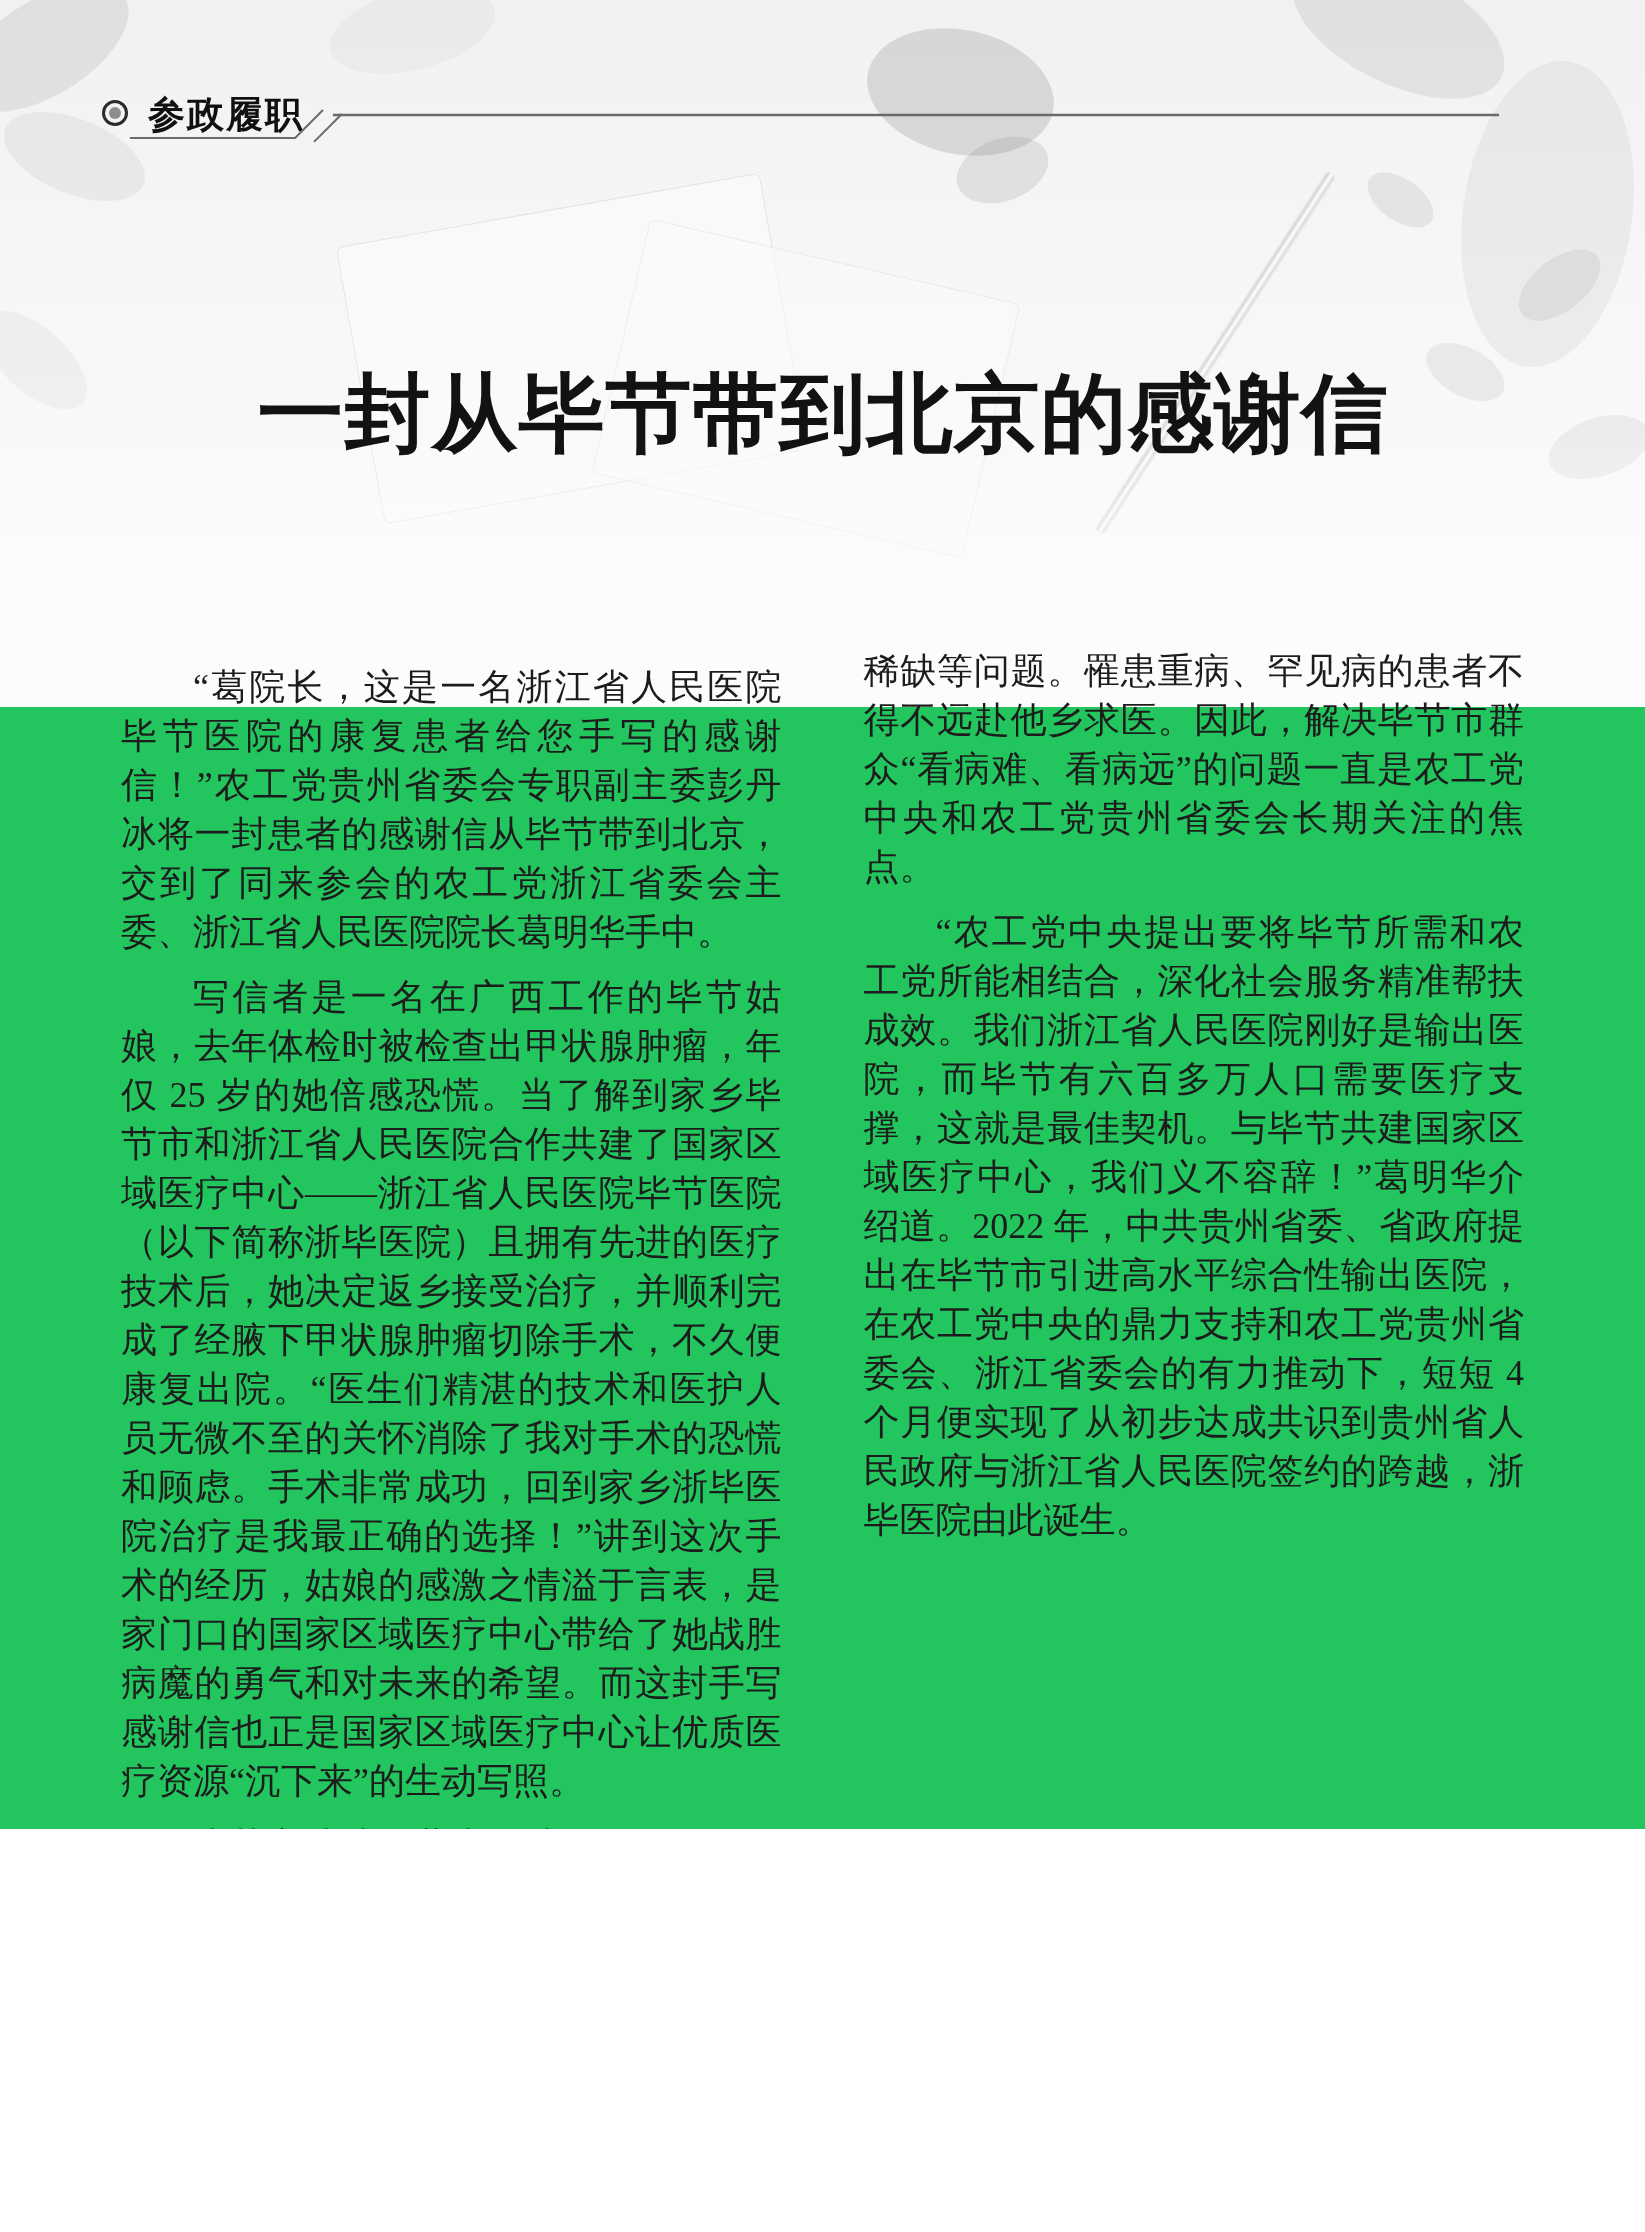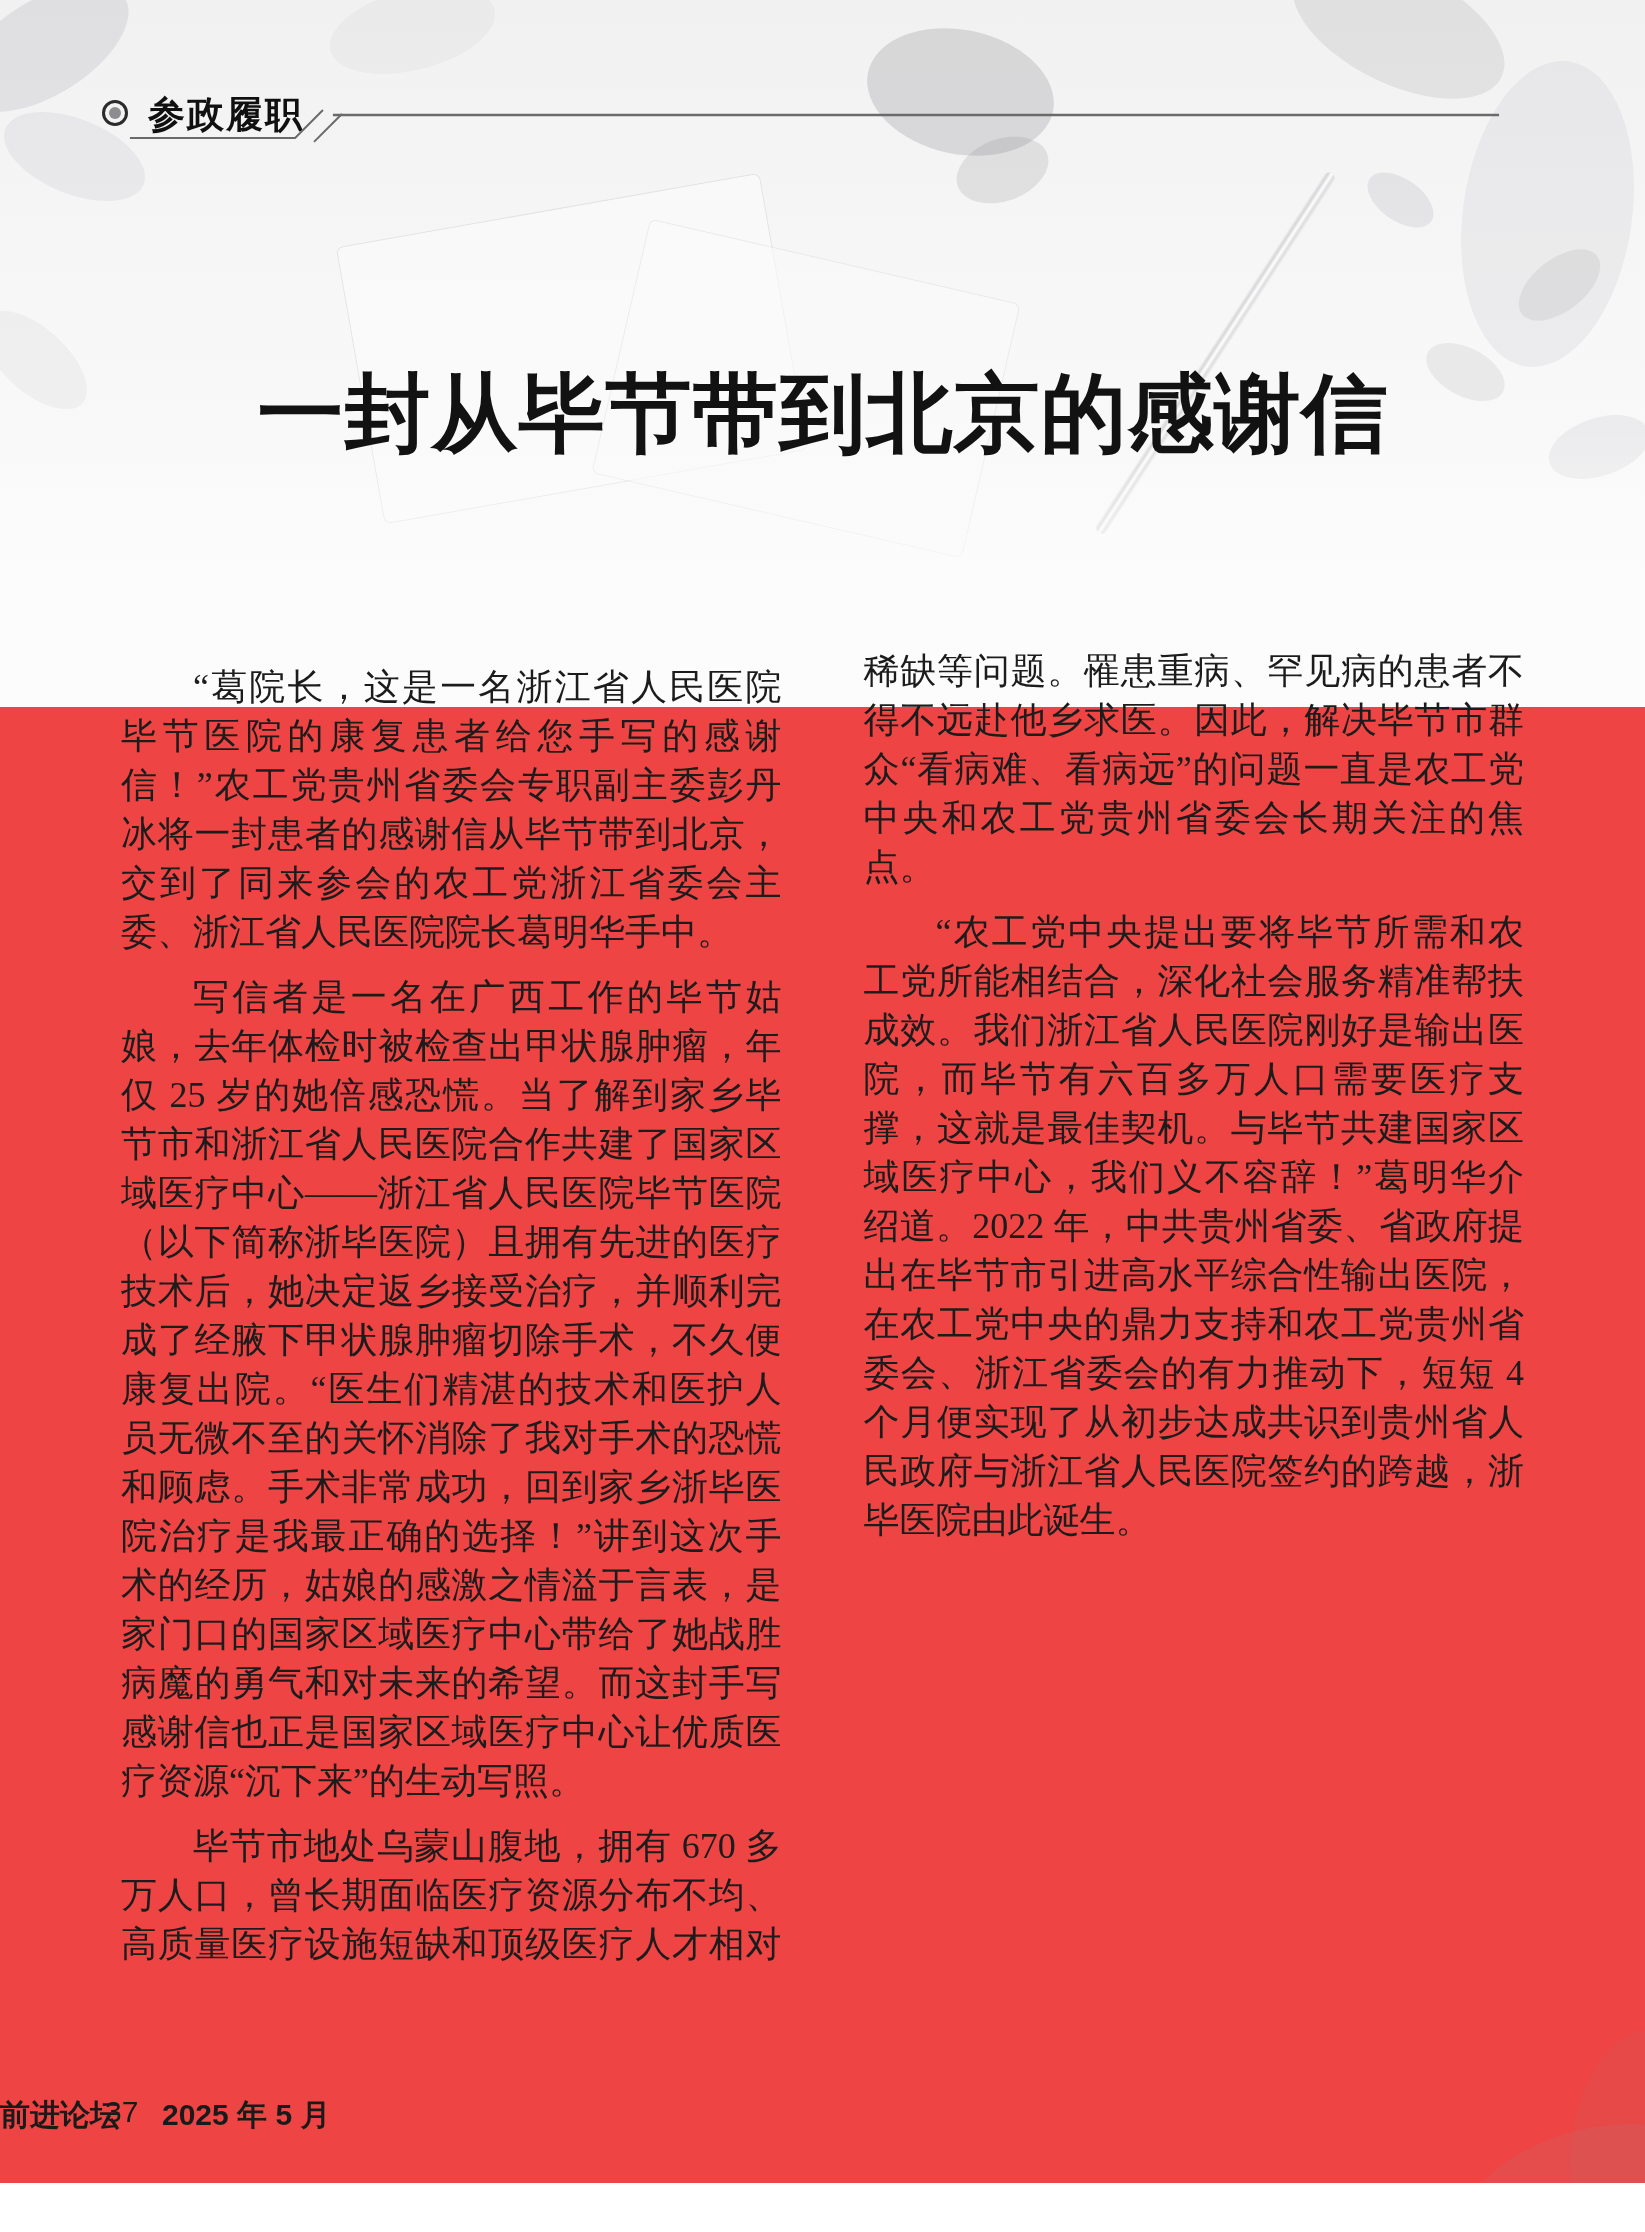--- a/index.html
+++ b/index.html
@@ -1,20 +1,20 @@
 <!DOCTYPE html>
 <html lang="zh"><head>
 <meta charset="utf-8">
 <style>
   html, body { margin: 0; padding: 0; background: #ffffff; }
   .page {
     position: relative;
     width: 1646px;
-    height: 2183px;
-    background: #ef4444;
+    height: 1829px;
+    background: #22c55e;
     overflow: hidden;
     font-family: "Liberation Serif", "DejaVu Serif", serif;
     color: #1f1f1f;
   }
 
   
   .photo-zone {
     position: absolute; inset: 0 0 auto 0; height: 677px;
     background: linear-gradient(180deg, #f1f1f2 0%, #f7f7f8 45%, #fcfcfc 100%);
   }

